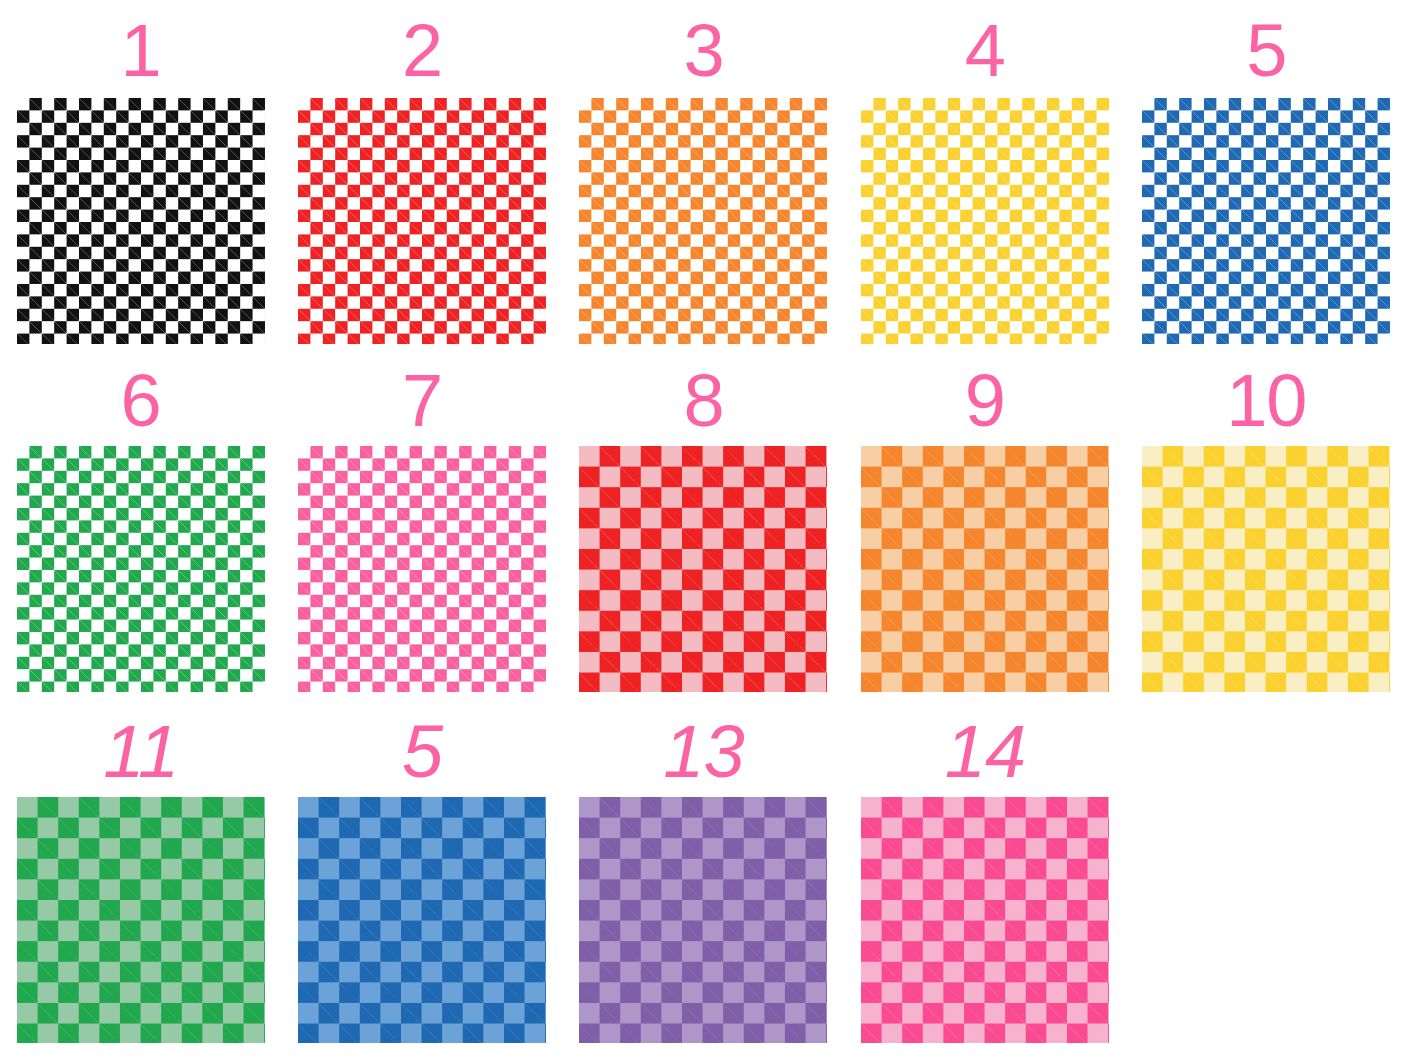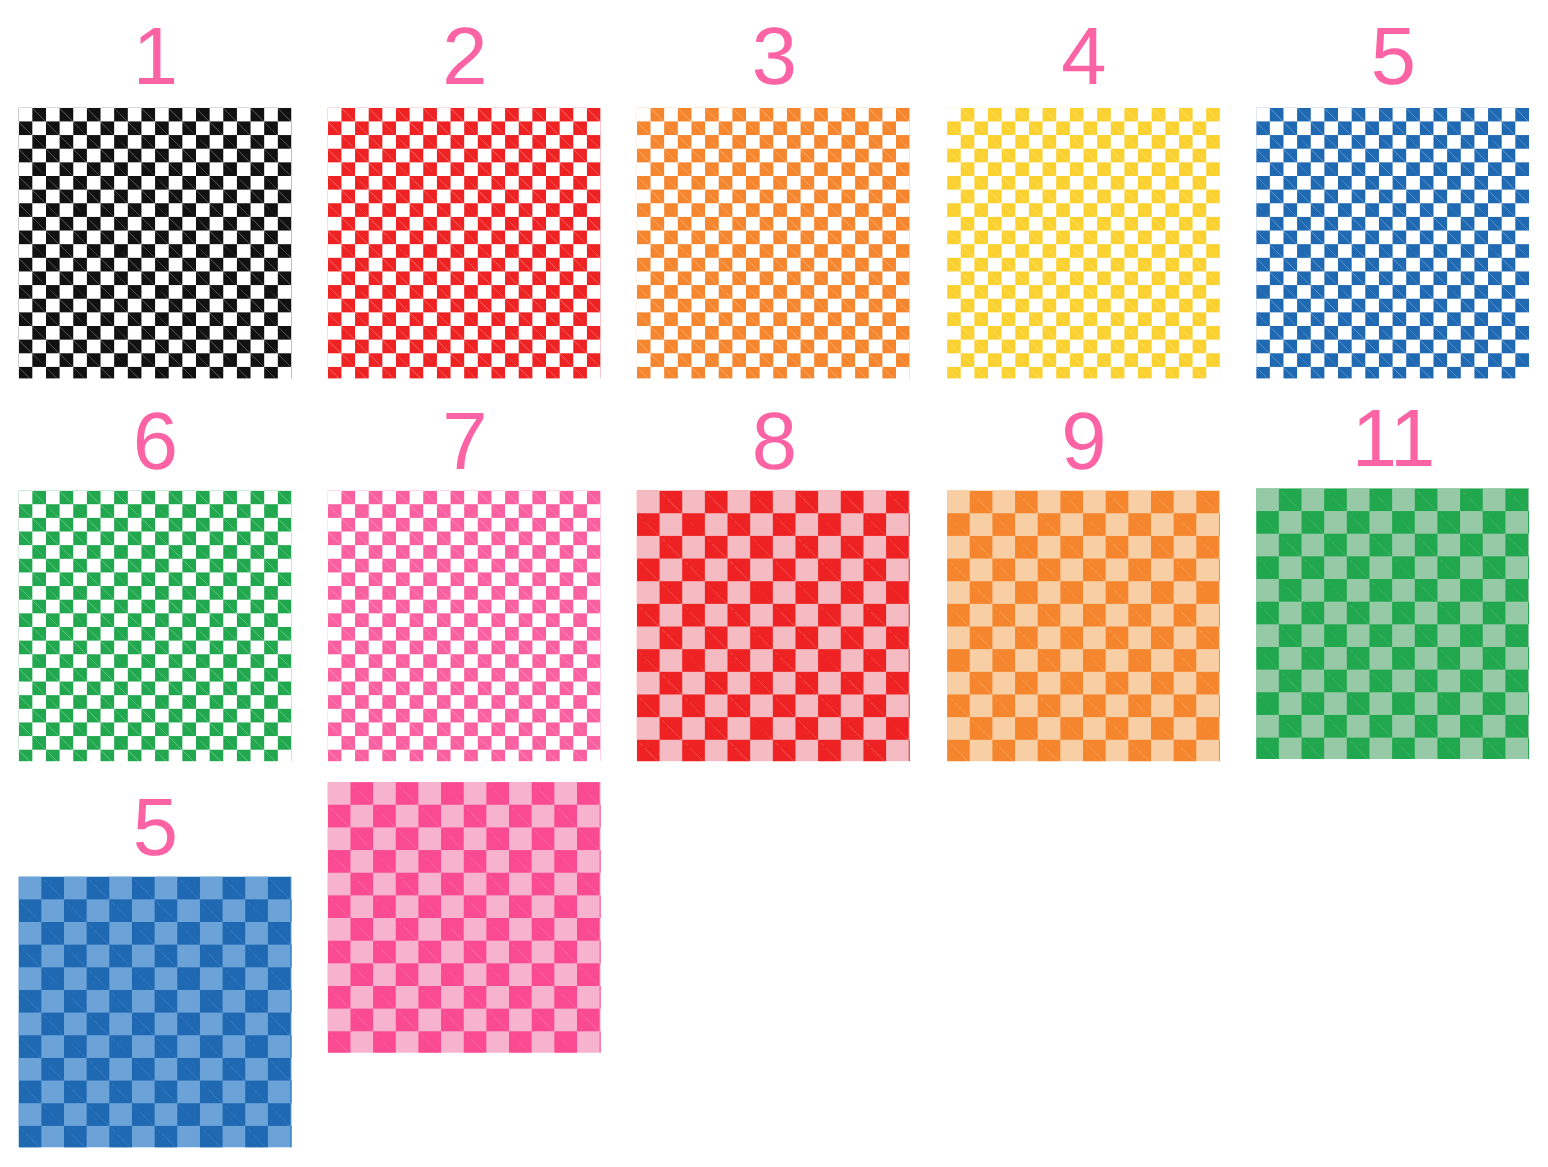--- a/index.html
+++ b/index.html
@@ -55,21 +55,21 @@
     height: 246px;
     margin-top: 2px;
     background-repeat: repeat;
     box-sizing: border-box;
   }
   
   .r1 .swatch-label { margin-top: 10px; }
   .r1 .swatch { margin-top: 6px; }
   .r2 .swatch-label { margin-top: 6px; }
   .r2 .swatch { margin-top: 4px; }
-  .r3 .swatch-label { margin-top: 4px; }
+  .r3 .swatch-label { margin-top: 4px; font-style: italic; }
   .r3 .swatch { margin-top: 4px; }
 </style>
 </head>
 <body>
 
 <div id="grid">
     <div class="cell r1">
       <div class="swatch-label">1</div>
       <div class="swatch" style="background-color: rgb(255, 255, 255); background-image: linear-gradient(45deg, rgb(17, 17, 17) 25%, transparent 25%, transparent 75%, rgb(17, 17, 17) 75%), linear-gradient(45deg, rgb(17, 17, 17) 25%, transparent 25%, transparent 75%, rgb(17, 17, 17) 75%); background-size: 24.8px 24.8px; background-position: 0px 0px, 12.4px 12.4px;"></div>
     </div>
@@ -98,24 +98,33 @@
       <div class="swatch" style="background-color: rgb(255, 255, 255); background-image: linear-gradient(45deg, rgb(250, 95, 160) 25%, transparent 25%, transparent 75%, rgb(250, 95, 160) 75%), linear-gradient(45deg, rgb(250, 95, 160) 25%, transparent 25%, transparent 75%, rgb(250, 95, 160) 75%); background-size: 24.8px 24.8px; background-position: 0px 0px, 12.4px 12.4px;"></div>
     </div>
     <div class="cell r2">
       <div class="swatch-label">8</div>
       <div class="swatch" style="background-color: rgb(244, 187, 194); background-image: linear-gradient(45deg, rgb(238, 34, 34) 25%, transparent 25%, transparent 75%, rgb(238, 34, 34) 75%), linear-gradient(45deg, rgb(238, 34, 34) 25%, transparent 25%, transparent 75%, rgb(238, 34, 34) 75%); background-size: 41.2px 41.2px; background-position: 0px 0px, 20.6px 20.6px;"></div>
     </div>
     <div class="cell r2">
       <div class="swatch-label">9</div>
       <div class="swatch" style="background-color: rgb(248, 207, 164); background-image: linear-gradient(45deg, rgb(245, 134, 46) 25%, transparent 25%, transparent 75%, rgb(245, 134, 46) 75%), linear-gradient(45deg, rgb(245, 134, 46) 25%, transparent 25%, transparent 75%, rgb(245, 134, 46) 75%); background-size: 41.2px 41.2px; background-position: 0px 0px, 20.6px 20.6px;"></div>
     </div>
+    <div class="cell r2">
+      <div class="swatch-label">10</div>
+      <div class="swatch" style="background-color: rgb(250, 239, 196); background-image: linear-gradient(45deg, rgb(251, 209, 47) 25%, transparent 25%, transparent 75%, rgb(251, 209, 47) 75%), linear-gradient(45deg, rgb(251, 209, 47) 25%, transparent 25%, transparent 75%, rgb(251, 209, 47) 75%); background-size: 41.2px 41.2px; background-position: 0px 0px, 20.6px 20.6px;"></div>
+    </div>
     <div class="cell r3">
       <div class="swatch-label">11</div>
       <div class="swatch" style="background-color: rgb(150, 201, 165); background-image: linear-gradient(45deg, rgb(33, 168, 78) 25%, transparent 25%, transparent 75%, rgb(33, 168, 78) 75%), linear-gradient(45deg, rgb(33, 168, 78) 25%, transparent 25%, transparent 75%, rgb(33, 168, 78) 75%); background-size: 41.2px 41.2px; background-position: 0px 0px, 20.6px 20.6px;"></div>
     </div>
     <div class="cell r3">
       <div class="swatch-label">5</div>
       <div class="swatch" style="background-color: rgb(107, 163, 216); background-image: linear-gradient(45deg, rgb(31, 105, 179) 25%, transparent 25%, transparent 75%, rgb(31, 105, 179) 75%), linear-gradient(45deg, rgb(31, 105, 179) 25%, transparent 25%, transparent 75%, rgb(31, 105, 179) 75%); background-size: 41.2px 41.2px; background-position: 0px 0px, 20.6px 20.6px;"></div>
     </div>
     <div class="cell r3">
+      <div class="swatch-label">13</div>
+      <div class="swatch" style="background-color: rgb(174, 150, 201); background-image: linear-gradient(45deg, rgb(126, 95, 168) 25%, transparent 25%, transparent 75%, rgb(126, 95, 168) 75%), linear-gradient(45deg, rgb(126, 95, 168) 25%, transparent 25%, transparent 75%, rgb(126, 95, 168) 75%); background-size: 41.2px 41.2px; background-position: 0px 0px, 20.6px 20.6px;"></div>
+    </div>
+    <div class="cell r3">
+      <div class="swatch-label">14</div>
       <div class="swatch" style="background-color: rgb(247, 179, 206); background-image: linear-gradient(45deg, rgb(250, 74, 146) 25%, transparent 25%, transparent 75%, rgb(250, 74, 146) 75%), linear-gradient(45deg, rgb(250, 74, 146) 25%, transparent 25%, transparent 75%, rgb(250, 74, 146) 75%); background-size: 41.2px 41.2px; background-position: 0px 0px, 20.6px 20.6px;"></div>
     </div>
   </div>
 
 </body></html>

